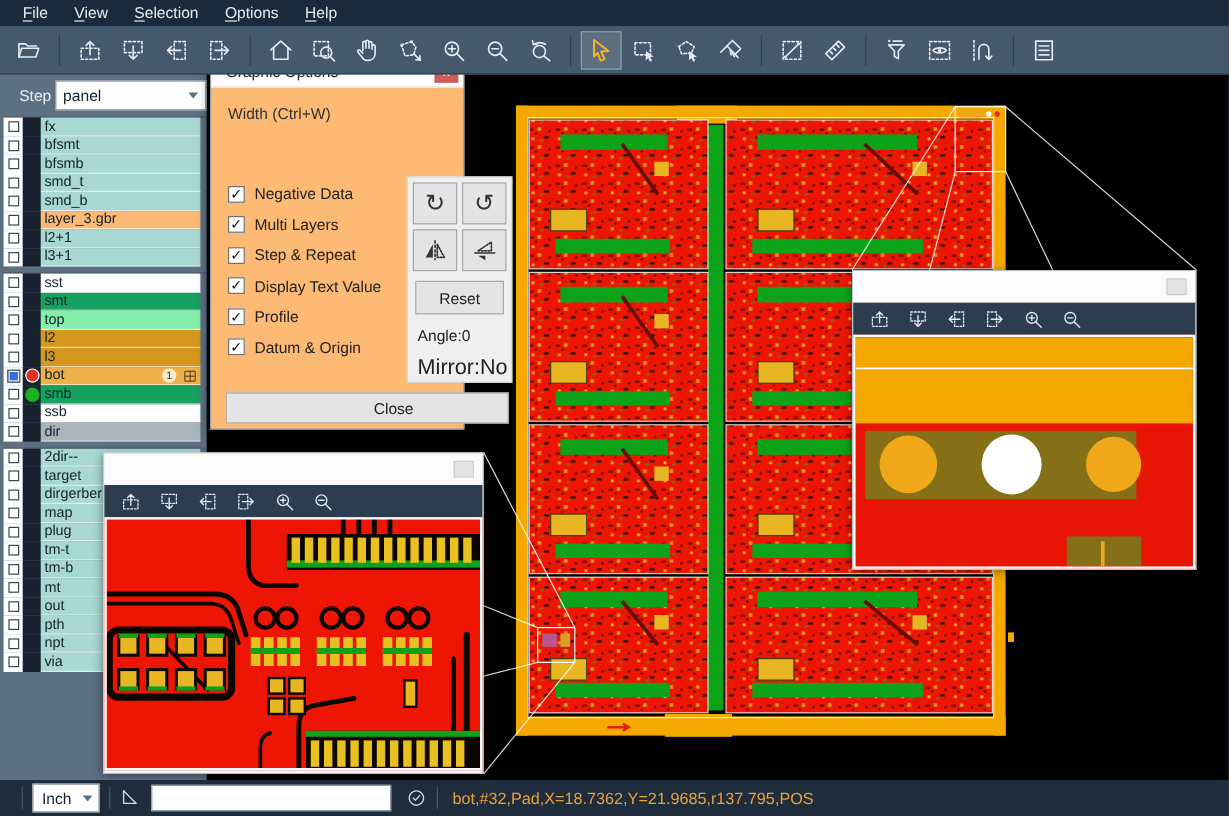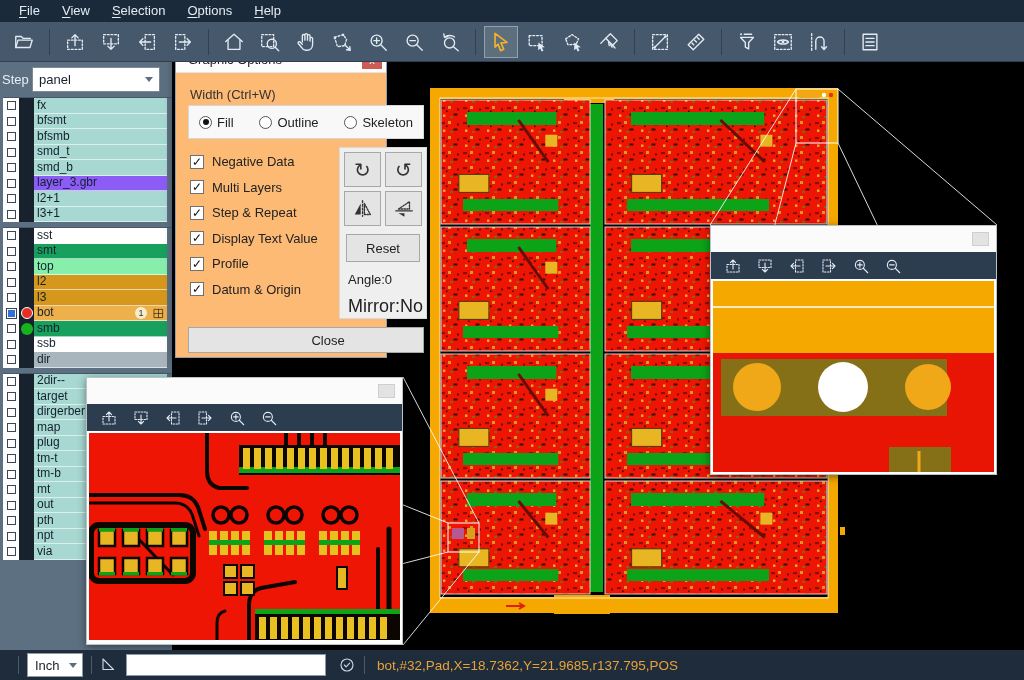--- a/index.html
+++ b/index.html
@@ -19,21 +19,21 @@
   .tgroup { display:flex; align-items:center; }
   .tsep { width:1px; height:26px; background:#31414f; margin:0 7px; }
   .tbtn { width:34px; height:32px; display:flex; align-items:center; justify-content:center;
           background:transparent; border:1px solid transparent; color:#e3eaf1; margin:0 1px; }
   .tbtn.active { background:#5d6e7d; border:1px solid #8fa0ae; }
   .tbtn.cursor { color:#f2b32a; }
   .ic svg { stroke:currentColor; fill:none; stroke-width:1.5; stroke-linecap:round; stroke-linejoin:round; display:block; }
 
   
   #sidebar { position:absolute; left:0; top:62px; width:172px; height:588px; background:#5d7082; z-index:10; }
-  #step-row { height:35px; display:flex; align-items:center; padding-left:2px; }
+  #step-row { height:35px; display:flex; align-items:center; padding-left:16px; }
   #step-label { color:#e8eef4; font-size:13px; width:30px; }
   #step-combo { width:128px; height:25px; background:#fff; border:1px solid #7a8a98; display:flex;
                 align-items:center; padding-left:6px; font-size:13px; color:#16202a; position:relative; }
   #step-combo .chev { position:absolute; right:6px; top:9px; width:0; height:0;
                       border-left:4px solid transparent; border-right:4px solid transparent; border-top:5px solid #5a7080; }
   #layer-rows { padding-left:3px; }
   .lgroup { margin-bottom:5px; border-top:1px solid #47586a; }
   .lrow { display:flex; height:15.5px; align-items:stretch; }
   .cb-cell { width:16px; background:#fff; display:flex; align-items:center; justify-content:center; }
   .cb { width:9px; height:9px; border:1.5px solid #3a4752; background:#fff; }
@@ -365,21 +365,21 @@
               <span class="cb"></span>
             </span>
             <span class="ind-cell"></span>
             <span class="label-cell" style="background:#a7d8d2">smd_b</span>
           </div>
           <div class="lrow">
             <span class="cb-cell">
               <span class="cb"></span>
             </span>
             <span class="ind-cell"></span>
-            <span class="label-cell" style="background:#8b5cf6">layer_3.gbr</span>
+            <span class="label-cell" style="background:#fdba74">layer_3.gbr</span>
           </div>
           <div class="lrow">
             <span class="cb-cell">
               <span class="cb"></span>
             </span>
             <span class="ind-cell"></span>
             <span class="label-cell" style="background:#a7d8d2">l2+1</span>
           </div>
           <div class="lrow">
             <span class="cb-cell">
@@ -895,25 +895,20 @@
       </svg>
     </div>
   </div>
 
   <div id="dialog">
     <div id="dlg-title">
       <span>Graphic Options</span>
       <span id="dlg-close">x</span>
     </div>
     <div id="dlg-width-label">Width (Ctrl+W)</div>
-    <div id="radio-box">
-        <span class="radio"><span class="rdot sel"></span>Fill</span>
-        <span class="radio"><span class="rdot"></span>Outline</span>
-        <span class="radio"><span class="rdot"></span>Skeleton</span>
-      </div>
     <div id="check-col">
         <div class="check"><span class="cbx">✓</span>Negative Data</div>
         <div class="check"><span class="cbx">✓</span>Multi Layers</div>
         <div class="check"><span class="cbx">✓</span>Step &amp; Repeat</div>
         <div class="check"><span class="cbx">✓</span>Display Text Value</div>
         <div class="check"><span class="cbx">✓</span>Profile</div>
         <div class="check"><span class="cbx">✓</span>Datum &amp; Origin</div>
       </div>
     <div id="tpanel">
       <div id="transform-buttons">

